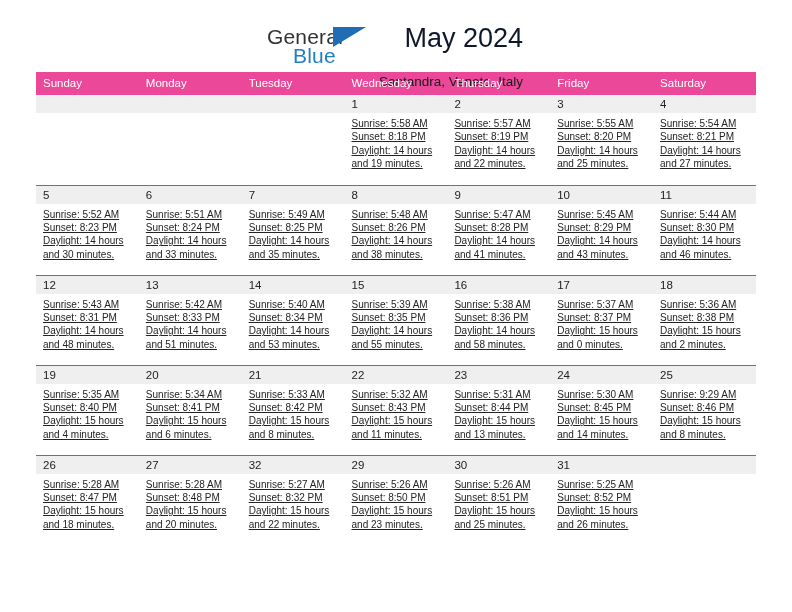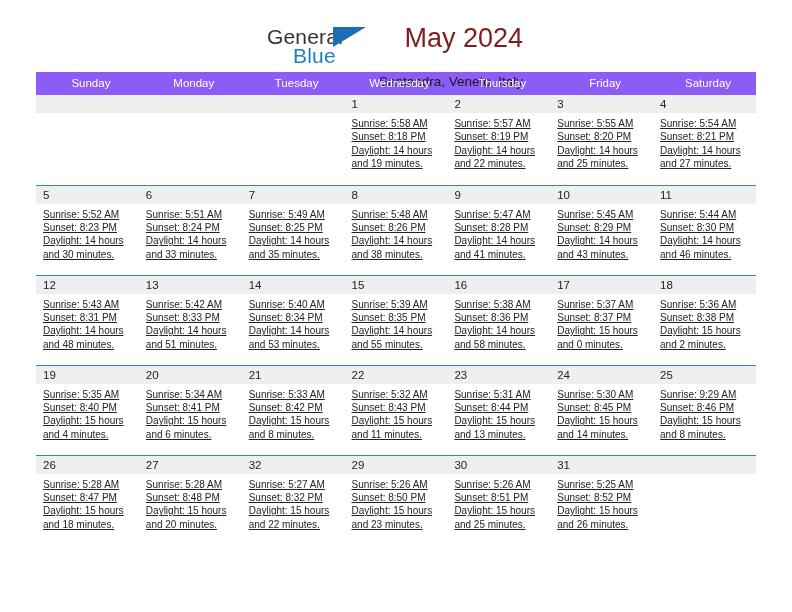--- a/index.html
+++ b/index.html
@@ -61,43 +61,43 @@
     height: 0;
     border-left: 33px solid #1f6db5;
     border-bottom: 20px solid transparent;
   }
   .titles {
     text-align: right;
     padding-right: 2px;
   }
   .cal-title {
     font-size: 27px;
-    color: #7f1d1d;
+    color: #0f172a;
     line-height: 1.08;
     font-weight: normal;
     margin: 0;
   }
   .cal-sub {
     font-size: 13.5px;
     color: #1a1a1a;
     margin-top: 21px;
   }
 
   
   .calendar {
     width: 720px;
     border-collapse: collapse;
     table-layout: fixed;
   }
   .calendar thead th {
-    background: #8b5cf6;
+    background: #ec4899;
     color: #ffffff;
     font-size: 11.5px;
     font-weight: normal;
-    text-align: center;
+    text-align: left;
     padding: 5px 0 6px 7px;
     height: 20px;
     box-sizing: border-box;
   }
   .calendar tbody tr {
     height: 90px;
   }
   .calendar tbody td {
     vertical-align: top;
     padding: 0;

